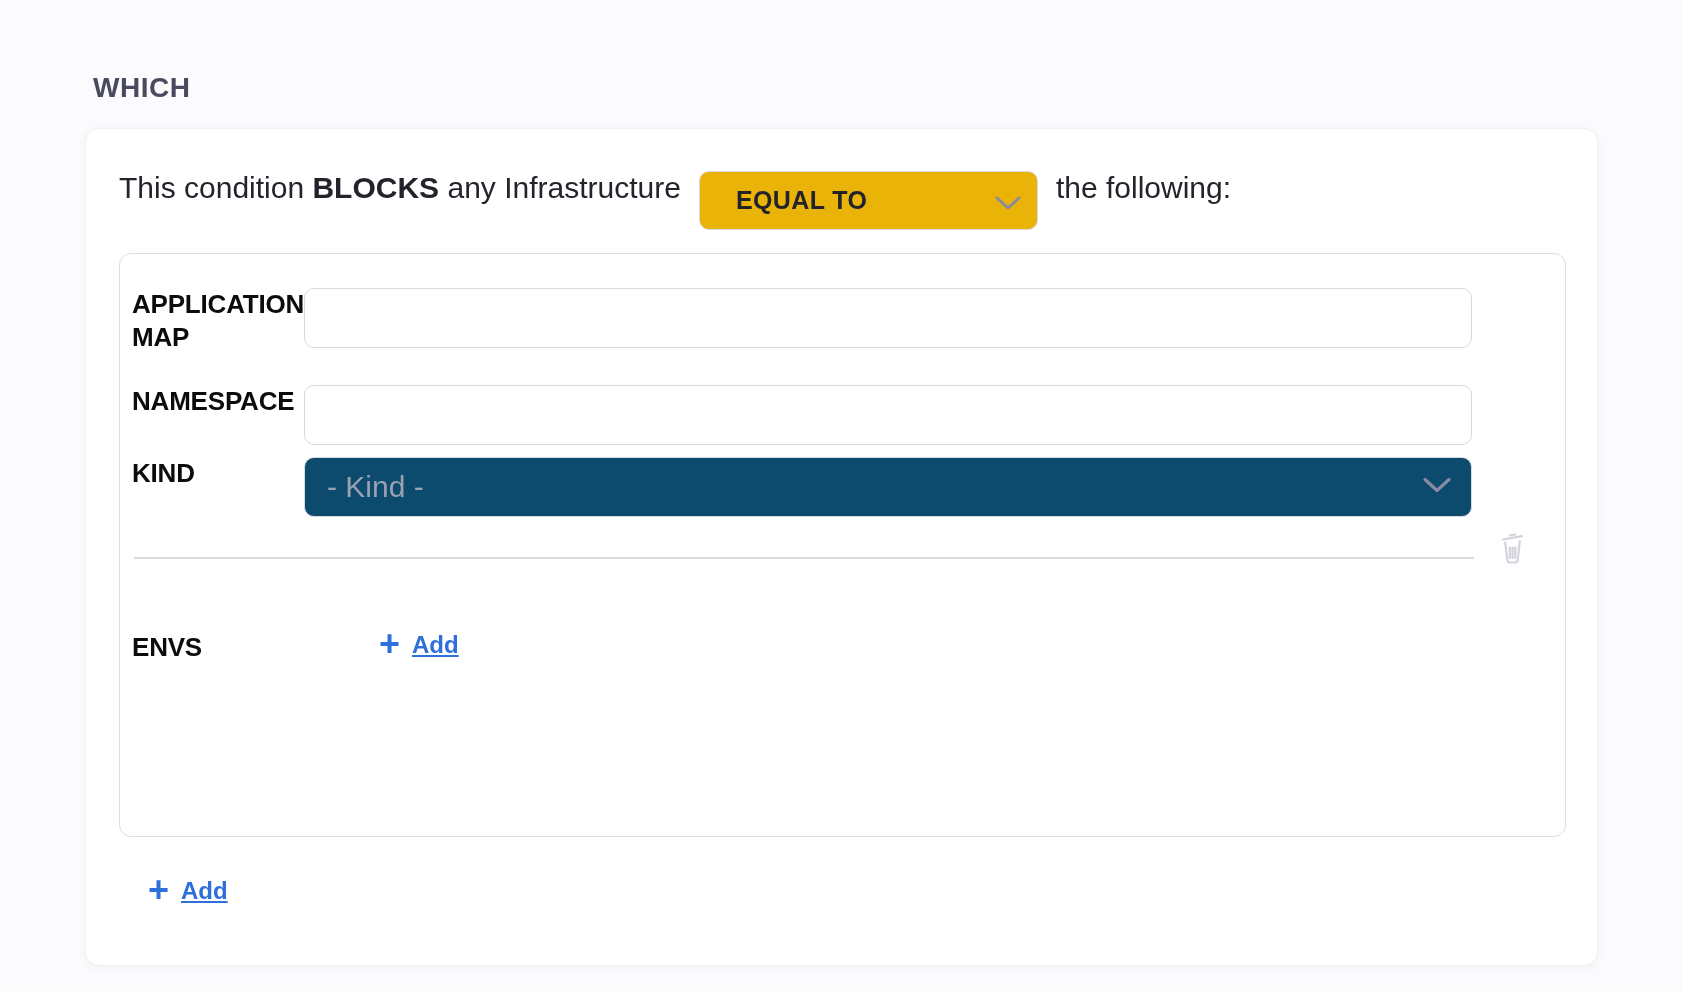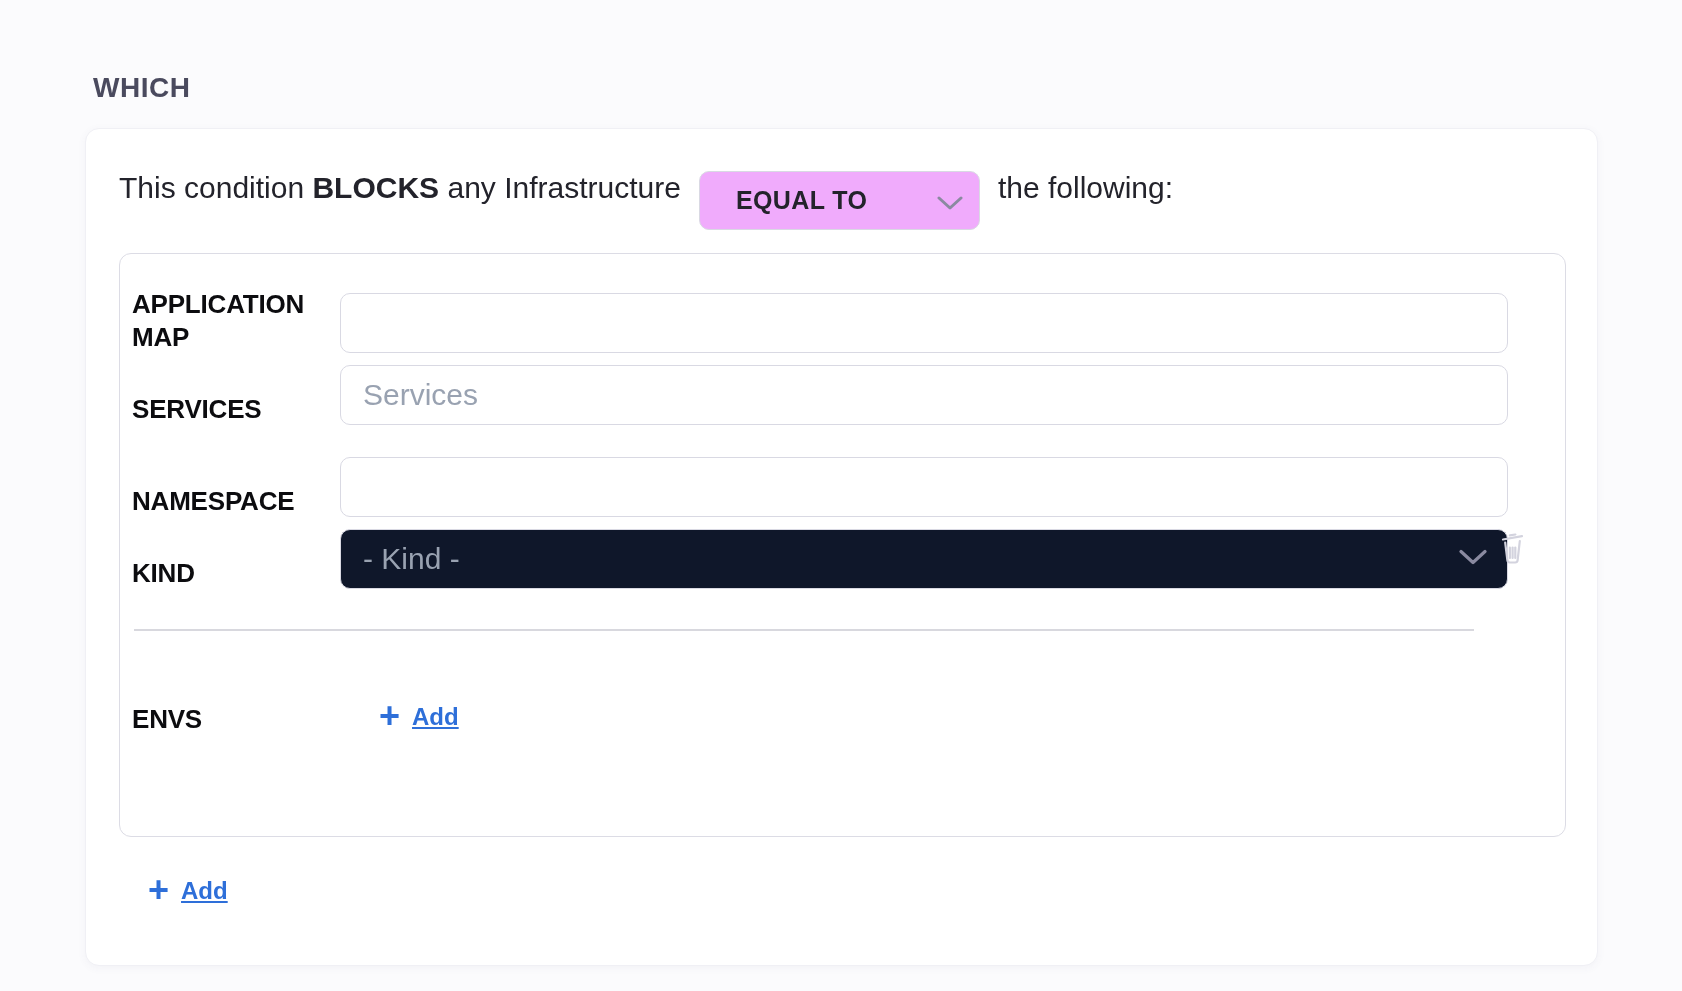--- a/index.html
+++ b/index.html
@@ -39,23 +39,23 @@
   .condition-row {
     display: flex;
     gap: 18px;
     height: 60px;
     font-size: 30px;
     color: #23232b;
   }
   .condition-text b { font-weight: bold; }
   .operator-select {
     position: relative;
-    width: 281px;
+    width: 339px;
     height: 59px;
-    background: #f0abfc;
+    background: #eab308;
     border: 1.5px solid #d9d9e3;
     border-radius: 10px;
     display: flex;
     align-items: center;
     padding: 0 50px 0 36px;
     cursor: pointer;
   }
   .operator-select .op-value {
     font-size: 25px;
     font-weight: bold;
@@ -73,23 +73,22 @@
     position: relative;
     margin-top: 22px;
     width: 1447px;
     height: 584px;
     border: 1px solid #dcdce5;
     border-radius: 12px;
     padding: 34px 0 0 12px;
   }
   .field-row {
     display: flex;
-    align-items: flex-end;
+    align-items: flex-start;
     margin-bottom: 12px;
-    gap: 36px;
   }
   .field-row.group-gap { margin-top: 32px; }
   .field-label {
     width: 172px;
     padding-right: 14px;
     font-size: 26px;
     font-weight: bold;
     letter-spacing: -0.2px;
     line-height: 1.25;
     color: #0c0c0f;
@@ -107,21 +106,21 @@
     padding: 0 22px;
     outline: none;
   }
   .text-input::placeholder { color: #99a2b1; opacity: 1; }
   .select-box {
     position: relative;
     width: 1168px;
     height: 60px;
     border: 1.5px solid #d9d9e3;
     border-radius: 10px;
-    background: #0f172a;
+    background: #0c4a6e;
     display: flex;
     align-items: center;
     padding: 0 56px 0 22px;
     cursor: pointer;
   }
   .select-box .select-placeholder {
     font-size: 30px;
     color: #99a2b1;
   }
   .divider {
@@ -204,24 +203,20 @@
       <span>the following:</span>
     </div>
 
     <div class="inner-card">
 
       <div class="field-row">
         <label class="field-label">APPLICATION MAP</label>
         <input class="text-input" type="text" placeholder="" style="">
       </div>
 
-      <div class="field-row">
-        <label class="field-label">SERVICES</label>
-        <input class="text-input" type="text" placeholder="Services" style="">
-      </div>
 
       <div class="field-row group-gap">
         <label class="field-label">NAMESPACE</label>
         <input class="text-input" type="text" placeholder="" style="">
       </div>
 
       <div class="field-row">
         <label class="field-label">KIND</label>
         <div class="select-box">
           <span class="select-placeholder">- Kind -</span>

